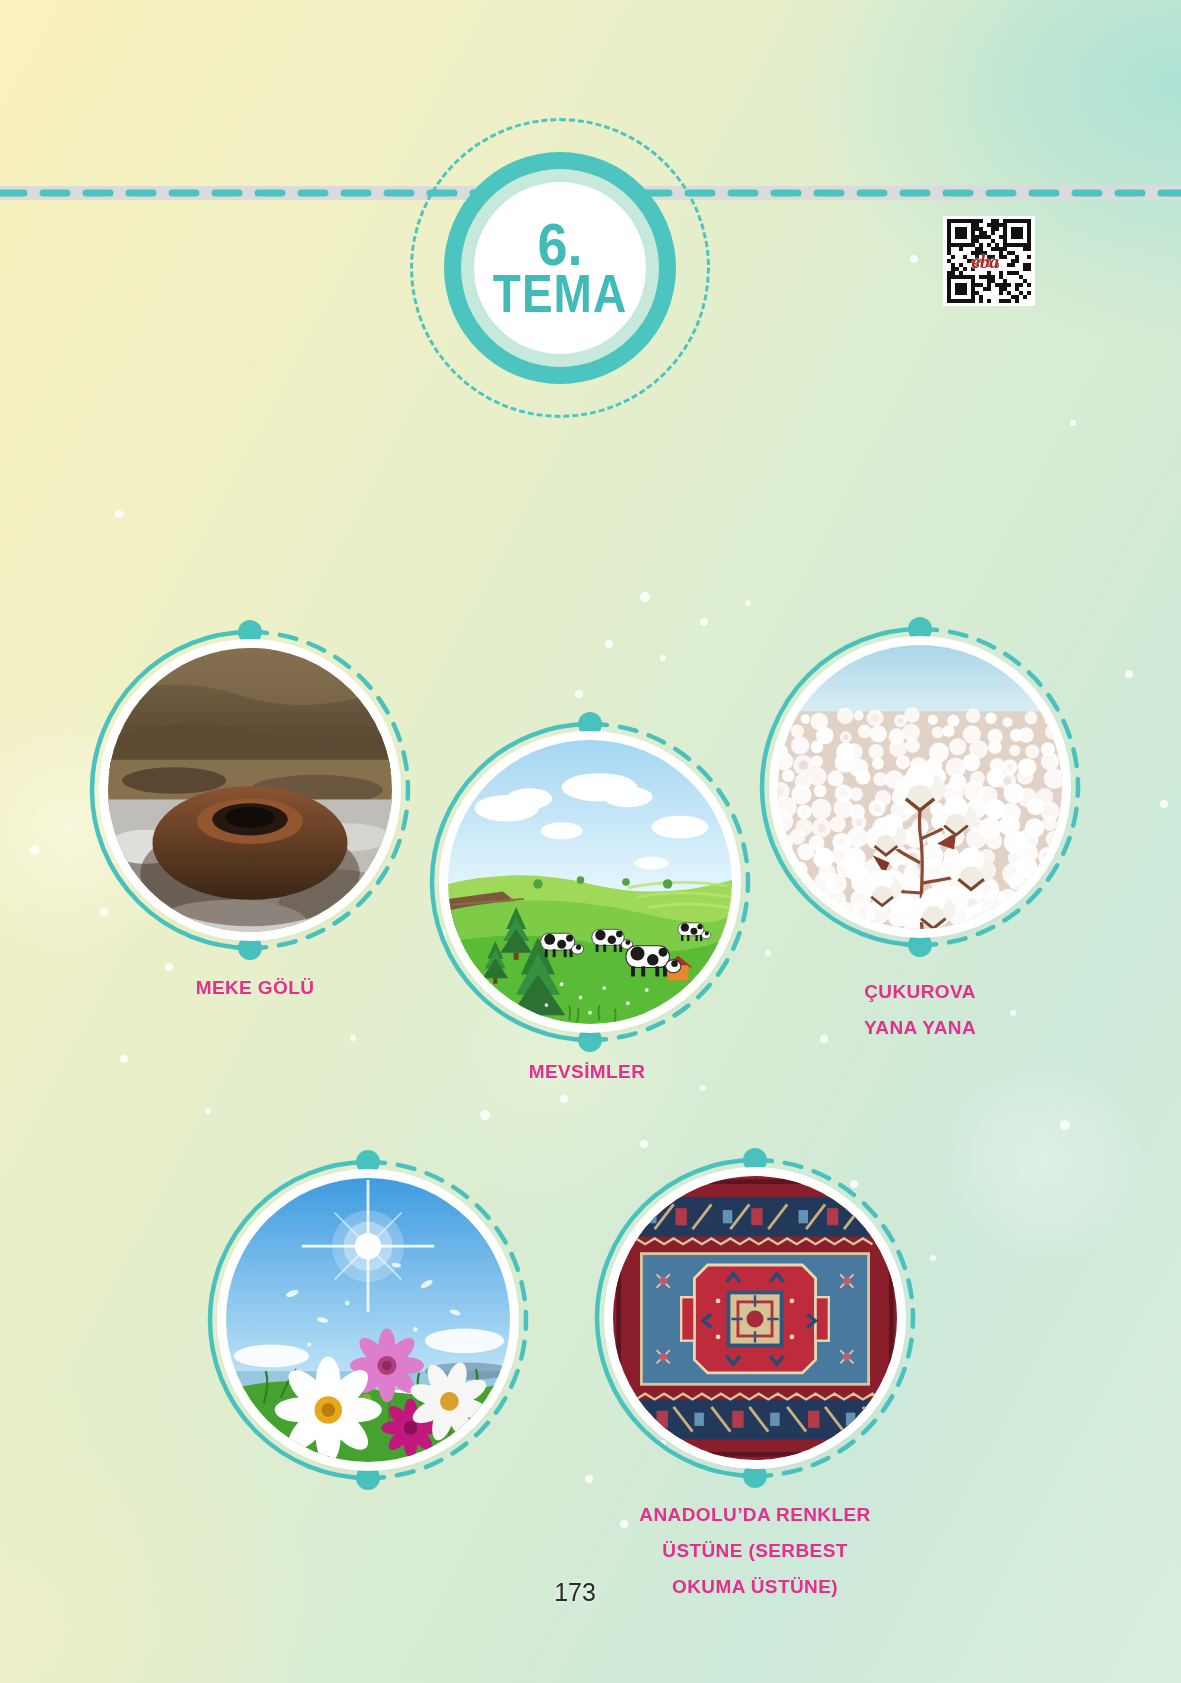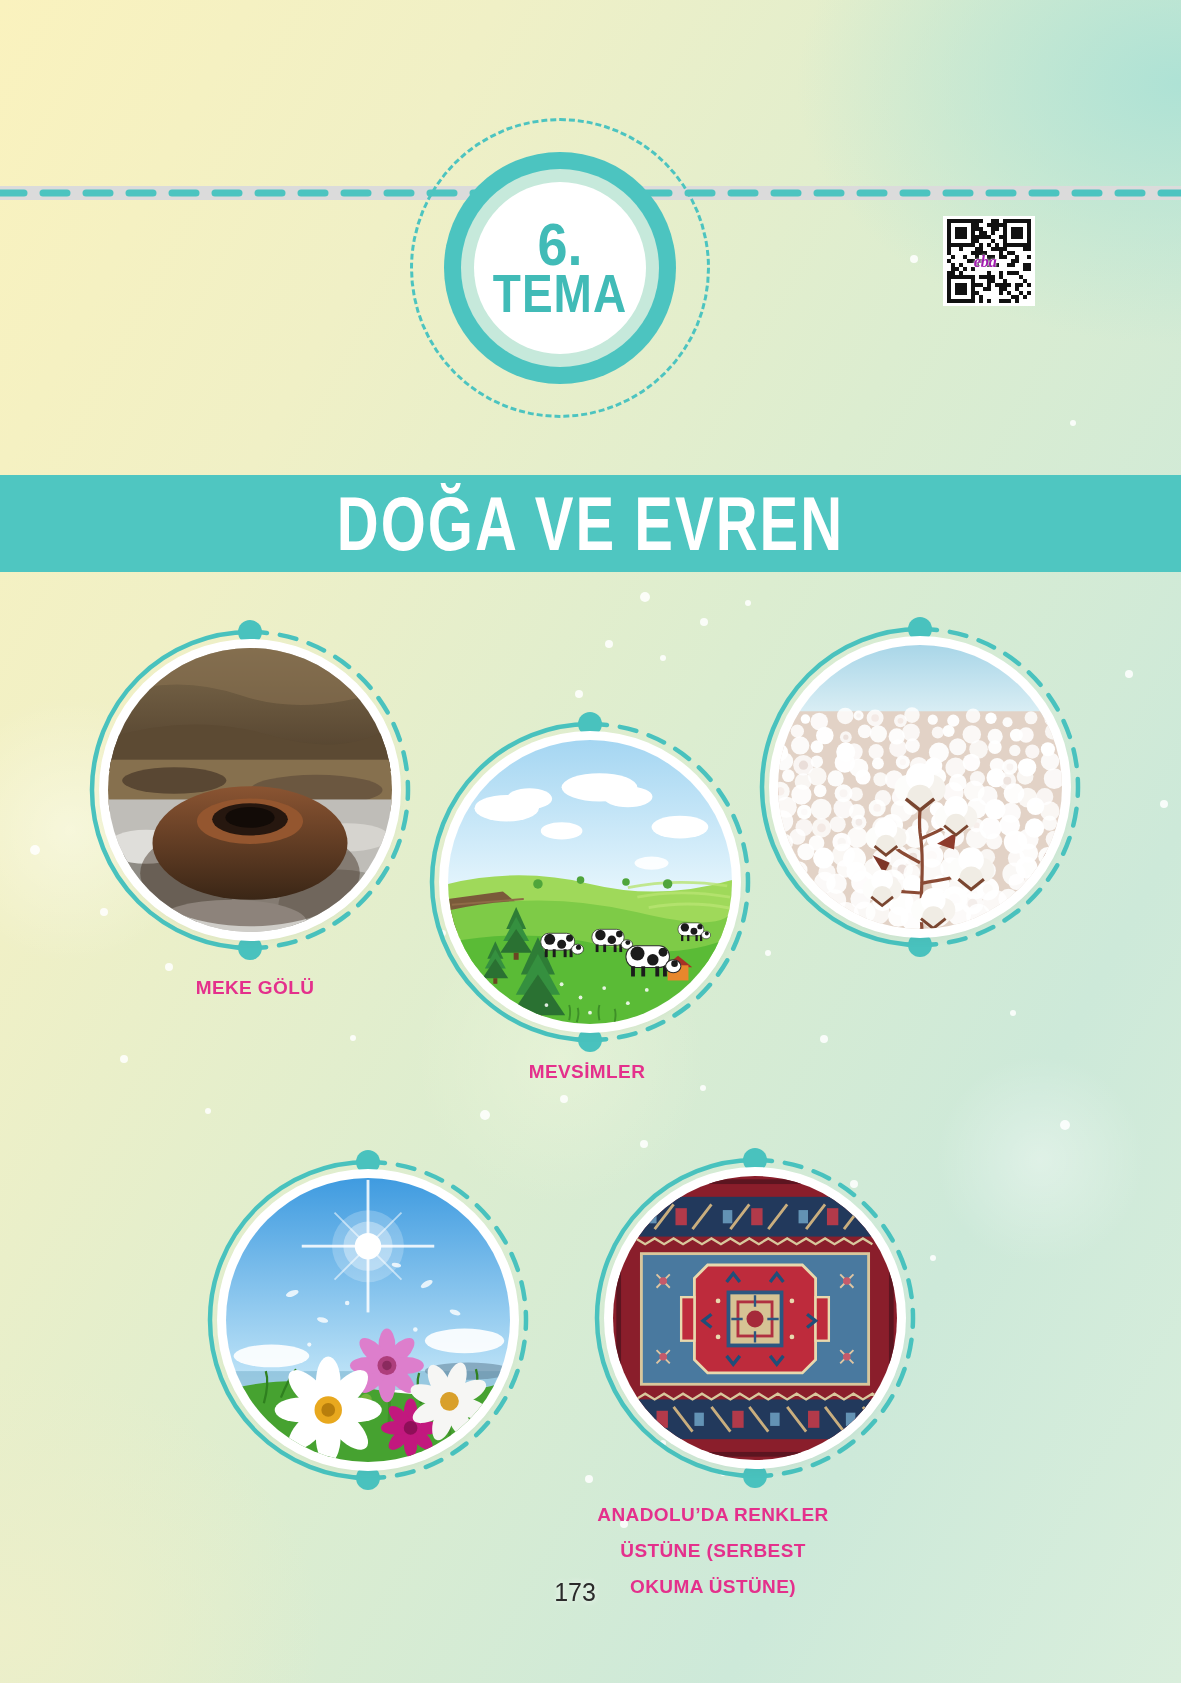--- a/index.html
+++ b/index.html
@@ -23,21 +23,21 @@
   .badge-ring{position:absolute;left:34px;top:34px;width:232px;height:232px;border-radius:50%;background:#4CC4C0;}
   .badge-pale{position:absolute;left:17px;top:17px;width:198px;height:198px;border-radius:50%;background:#C6E9DB;}
   .badge-white{position:absolute;left:13px;top:13px;width:172px;height:172px;border-radius:50%;background:#fff;
     display:flex;flex-direction:column;align-items:center;justify-content:center;}
   .badge-num{color:#41BBB7;font-weight:bold;font-size:54px;line-height:.95;transform:scaleY(1.1);}
   .badge-word{color:#41BBB7;font-weight:bold;font-size:46px;line-height:1;transform:scaleY(1.15);letter-spacing:1px;}
   
   .qr{position:absolute;left:943px;top:216px;width:92px;height:90px;background:#fff;padding:3px;box-sizing:border-box;}
   .qr svg{display:block;width:86px;height:84px;}
   .qr-label{position:absolute;left:46%;top:51%;transform:translate(-50%,-50%);
-    font-family:"Liberation Serif",serif;font-style:italic;font-weight:bold;font-size:16px;color:#a21caf;
+    font-family:"Liberation Serif",serif;font-style:italic;font-weight:bold;font-size:19px;color:#b91c1c;
     text-shadow:0 0 2px #fff,0 0 3px #fff;}
   
   .title-band{position:absolute;left:0;top:475px;width:1181px;height:97px;background:#4FC6C1;
     display:flex;align-items:center;justify-content:center;}
   .title-band h1{margin:0;color:#ffffff;font-size:58px;font-weight:bold;letter-spacing:2px;transform:scaleY(1.3);}
   
   .card{position:absolute;width:344px;height:344px;}
   .card > svg.ring{position:absolute;inset:0;overflow:visible;}
   .photo{position:absolute;left:30px;top:30px;width:284px;height:284px;border-radius:50%;overflow:hidden;
     background:#fff;box-shadow:0 0 0 9px #fff,0 6px 14px rgba(60,90,80,.12);}
@@ -333,23 +333,20 @@
         <rect x="8" y="20" width="1" height="1" fill="#111"></rect>
         <rect x="10" y="20" width="1" height="1" fill="#111"></rect>
         <rect x="13" y="20" width="1" height="1" fill="#111"></rect>
         <rect x="14" y="20" width="1" height="1" fill="#111"></rect>
         <rect x="15" y="20" width="1" height="1" fill="#111"></rect>
         <rect x="17" y="20" width="1" height="1" fill="#111"></rect>
       </svg>
     <span class="qr-label">eba</span>
   </div>
 
-  <div class="title-band">
-    <h1>DOĞA VE EVREN</h1>
-  </div>
 
   <div class="card" style="left:78px;top:618px">
     <svg class="ring" viewBox="0 0 344 344">
       <path d="M172 14 A158 158 0 0 0 172 330" fill="none" stroke="#49C2BE" stroke-width="4.5"></path>
       <path d="M172 14 A158 158 0 0 1 172 330" fill="none" stroke="#49C2BE" stroke-width="4.5" stroke-dasharray="17 13" stroke-linecap="round"></path>
       <circle cx="172" cy="14" r="12" fill="#49C2BE"></circle>
         <circle cx="172" cy="330" r="12" fill="#49C2BE"></circle>
     </svg>
     <div class="photo">
       <svg viewBox="0 0 300 300">
@@ -927,21 +924,25 @@
       </svg>
     </div>
   </div>
 
   <div class="cap" style="left:255px;top:970px">
     <div>MEKE GÖLÜ</div>
   </div>
   <div class="cap" style="left:587px;top:1054px">
     <div>MEVSİMLER</div>
   </div>
-  <div class="cap" style="left:713px;top:1497px">
+  <div class="cap" style="left:920px;top:974px">
+    <div>ÇUKUROVA</div>
+    <div>YANA YANA</div>
+  </div>
+  <div class="cap" style="left:755px;top:1497px">
     <div>ANADOLU’DA RENKLER</div>
     <div>ÜSTÜNE (SERBEST</div>
     <div>OKUMA ÜSTÜNE)</div>
   </div>
 
   <div class="page-num">173</div>
 
 </div>
 
 </body></html>

